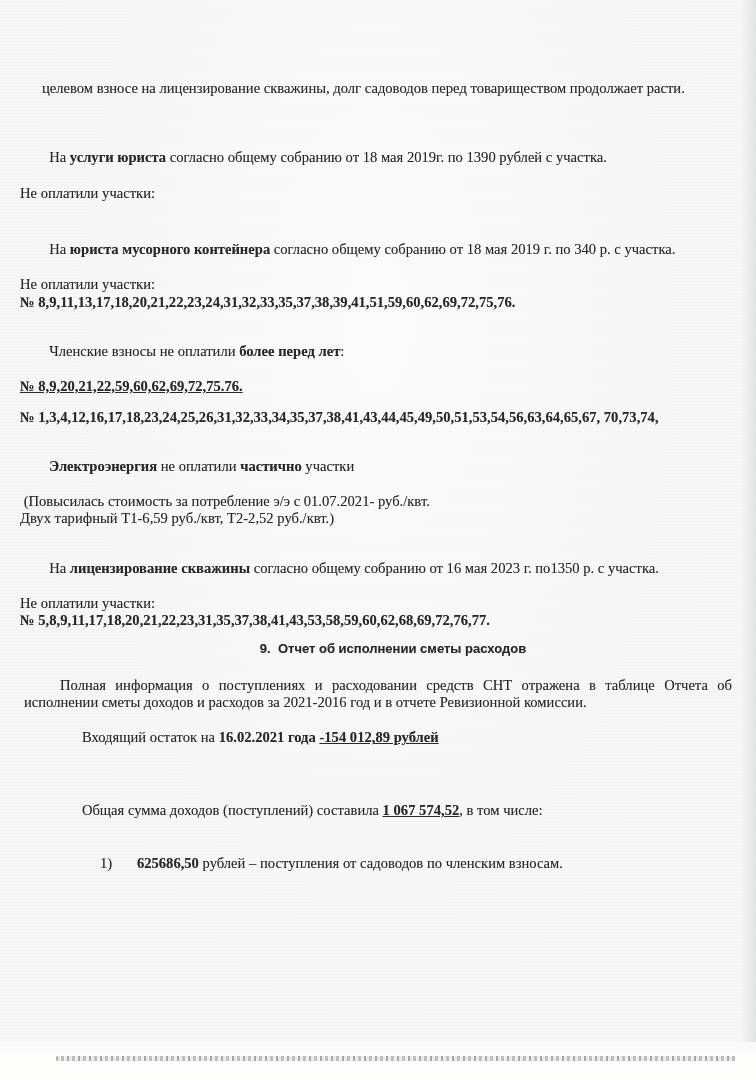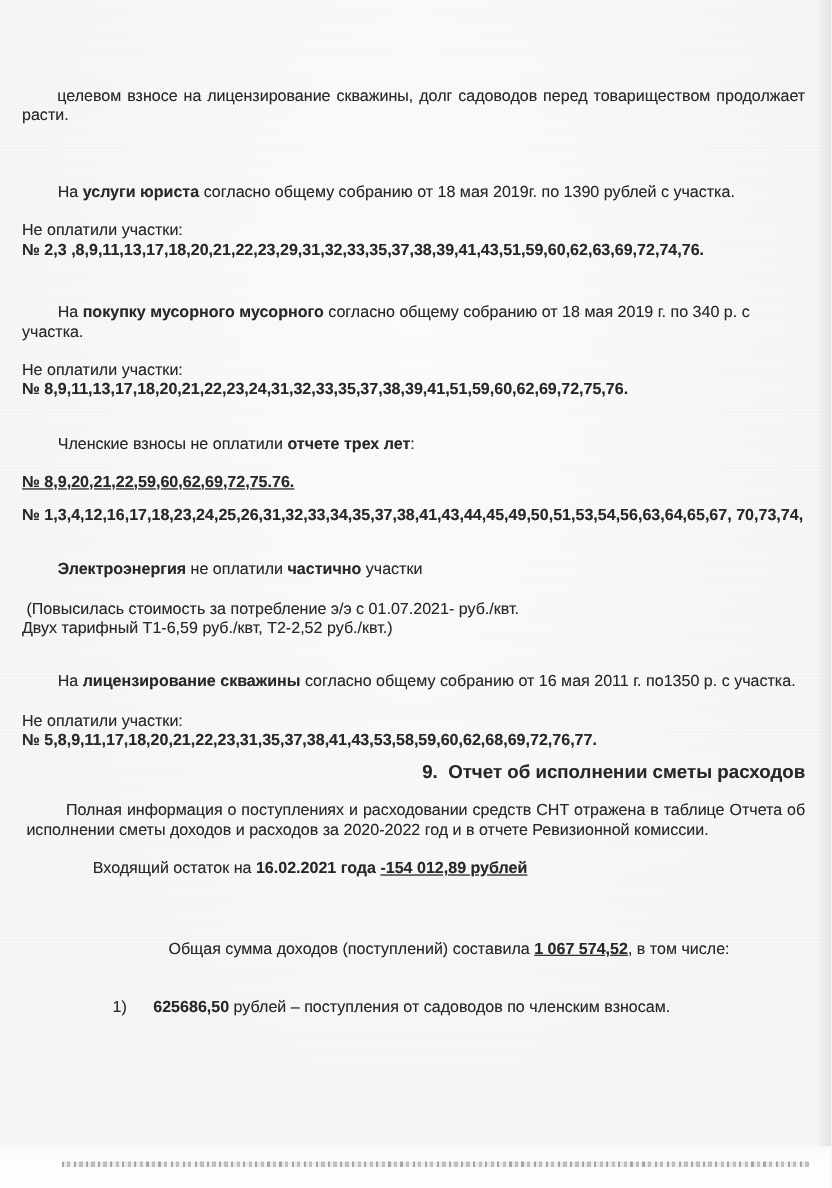--- a/index.html
+++ b/index.html
@@ -24,62 +24,61 @@
   .scan-edge{position:absolute;left:56px;right:20px;top:1056px;height:5px;border-radius:2px;
     background:repeating-linear-gradient(90deg,
       rgba(88,96,100,.55) 0 2px, rgba(150,158,160,.18) 2px 5px,
       rgba(108,116,120,.45) 5px 8px, rgba(170,176,178,.15) 8px 11px);
     filter:blur(.4px);}
   .content{
     position:absolute;left:20px;top:62px;width:712px;
     font-size:14.6px;line-height:17.6px;color:#26282b;
     text-shadow:0 0 .5px rgba(40,44,46,.38);
   }
-  .line{white-space:pre-wrap;}
+  .line{white-space:pre-wrap;font-family:Liberation Serif, serif;}
   .j{text-align:justify;}
   .b{font-weight:bold;}
   .u{text-decoration:underline;}
   .s1{margin-top:17px}.s2{margin-top:21px}.s3{margin-top:14px}.s4{margin-top:13px}
   .s5{margin-top:14px}.s6{margin-top:13px}.s7{margin-top:14px}
-  .heading9{margin-top:10px;text-align:right;padding-left:34px;font-weight:bold;font-size:17px;white-space:pre-wrap;}
+  .heading9{margin-top:10px;text-align:center;padding-left:34px;font-weight:bold;font-size:13px;white-space:pre-wrap;}
   .p-info{margin-top:19px;margin-left:4px;text-indent:36px;}
   .p-opening{margin-left:40px;}
-  .p-income{margin-top:20px;margin-left:40px;text-align:center;}
+  .p-income{margin-top:20px;margin-left:40px;}
   .item{margin-left:58px;}
   .item .tab{display:inline-block;width:37px;}
 </style>
 </head>
 <body>
 
 <div class="scan">
   <div class="content">
 
     <div class="line j">
       <span>целевом взносе на лицензирование скважины, долг садоводов перед товариществом продолжает расти.</span>
     </div>
 
     <div class="s1">
       <div class="line">
         <span>На </span><span class="b">услуги юриста</span><span> согласно общему собранию от 18 мая 2019г. по 1390 рублей с участка.</span>
       </div>
       <div class="line">Не оплатили участки:</div>
-      <div class="line b">№ 2,3 ,8,9,11,13,17,18,20,21,22,23,29,31,32,33,35,37,38,39,41,43,51,59,60,62,63,69,72,74,76.</div>
     </div>
 
     <div class="s2">
       <div class="line">
-        <span>На </span><span class="b">покупку мусорного мусорного</span><span> согласно общему собранию от 18 мая 2019 г. по 340 р. с участка.</span>
+        <span>На </span><span class="b">юриста мусорного контейнера</span><span> согласно общему собранию от 18 мая 2019 г. по 340 р. с участка.</span>
       </div>
       <div class="line">Не оплатили участки:</div>
       <div class="line b">№ 8,9,11,13,17,18,20,21,22,23,24,31,32,33,35,37,38,39,41,51,59,60,62,69,72,75,76.</div>
     </div>
 
     <div class="s3">
       <div class="line">
-        <span>Членские взносы не оплатили </span><span class="b">отчете трех лет</span><span>:</span>
+        <span>Членские взносы не оплатили </span><span class="b">более перед лет</span><span>:</span>
       </div>
       <div class="line b u">№ 8,9,20,21,22,59,60,62,69,72,75.76.</div>
     </div>
 
     <div class="s4">
       <div class="line b">№ 1,3,4,12,16,17,18,23,24,25,26,31,32,33,34,35,37,38,41,43,44,45,49,50,51,53,54,56,63,64,65,67, 70,73,74,</div>
     </div>
 
     <div class="s5">
     </div>
@@ -87,29 +86,29 @@
     <div class="s6">
       <div class="line">
         <span class="b">Электроэнергия</span><span> не оплатили </span><span class="b">частично</span><span> участки</span>
       </div>
       <div class="line"> (Повысилась стоимость за потребление э/э с 01.07.2021- руб./квт.</div>
       <div class="line">Двух тарифный Т1-6,59 руб./квт, Т2-2,52 руб./квт.)</div>
     </div>
 
     <div class="s7">
       <div class="line">
-        <span>На </span><span class="b">лицензирование скважины</span><span> согласно общему собранию от 16 мая 2011 г. по1350 р. с участка.</span>
+        <span>На </span><span class="b">лицензирование скважины</span><span> согласно общему собранию от 16 мая 2023 г. по1350 р. с участка.</span>
       </div>
       <div class="line">Не оплатили участки:</div>
       <div class="line b">№ 5,8,9,11,17,18,20,21,22,23,31,35,37,38,41,43,53,58,59,60,62,68,69,72,76,77.</div>
     </div>
 
     <div class="heading9">9.  Отчет об исполнении сметы расходов</div>
 
-    <div class="line j p-info">Полная информация о поступлениях и расходовании средств СНТ отражена в таблице Отчета об исполнении сметы доходов и расходов за 2020-2022 год и в отчете Ревизионной комиссии.</div>
+    <div class="line j p-info">Полная информация о поступлениях и расходовании средств СНТ отражена в таблице Отчета об исполнении сметы доходов и расходов за 2021-2016 год и в отчете Ревизионной комиссии.</div>
 
     <div class="line p-opening">
       <span>Входящий остаток на </span><span class="b">16.02.2021 года </span><span class="b u">-154 012,89 рублей</span>
     </div>
 
     <div class="line p-income">
       <span>Общая сумма доходов (поступлений) составила </span><span class="b u">1 067 574,52</span><span>, в том числе:</span>
     </div>
 
     <div class="line item">

